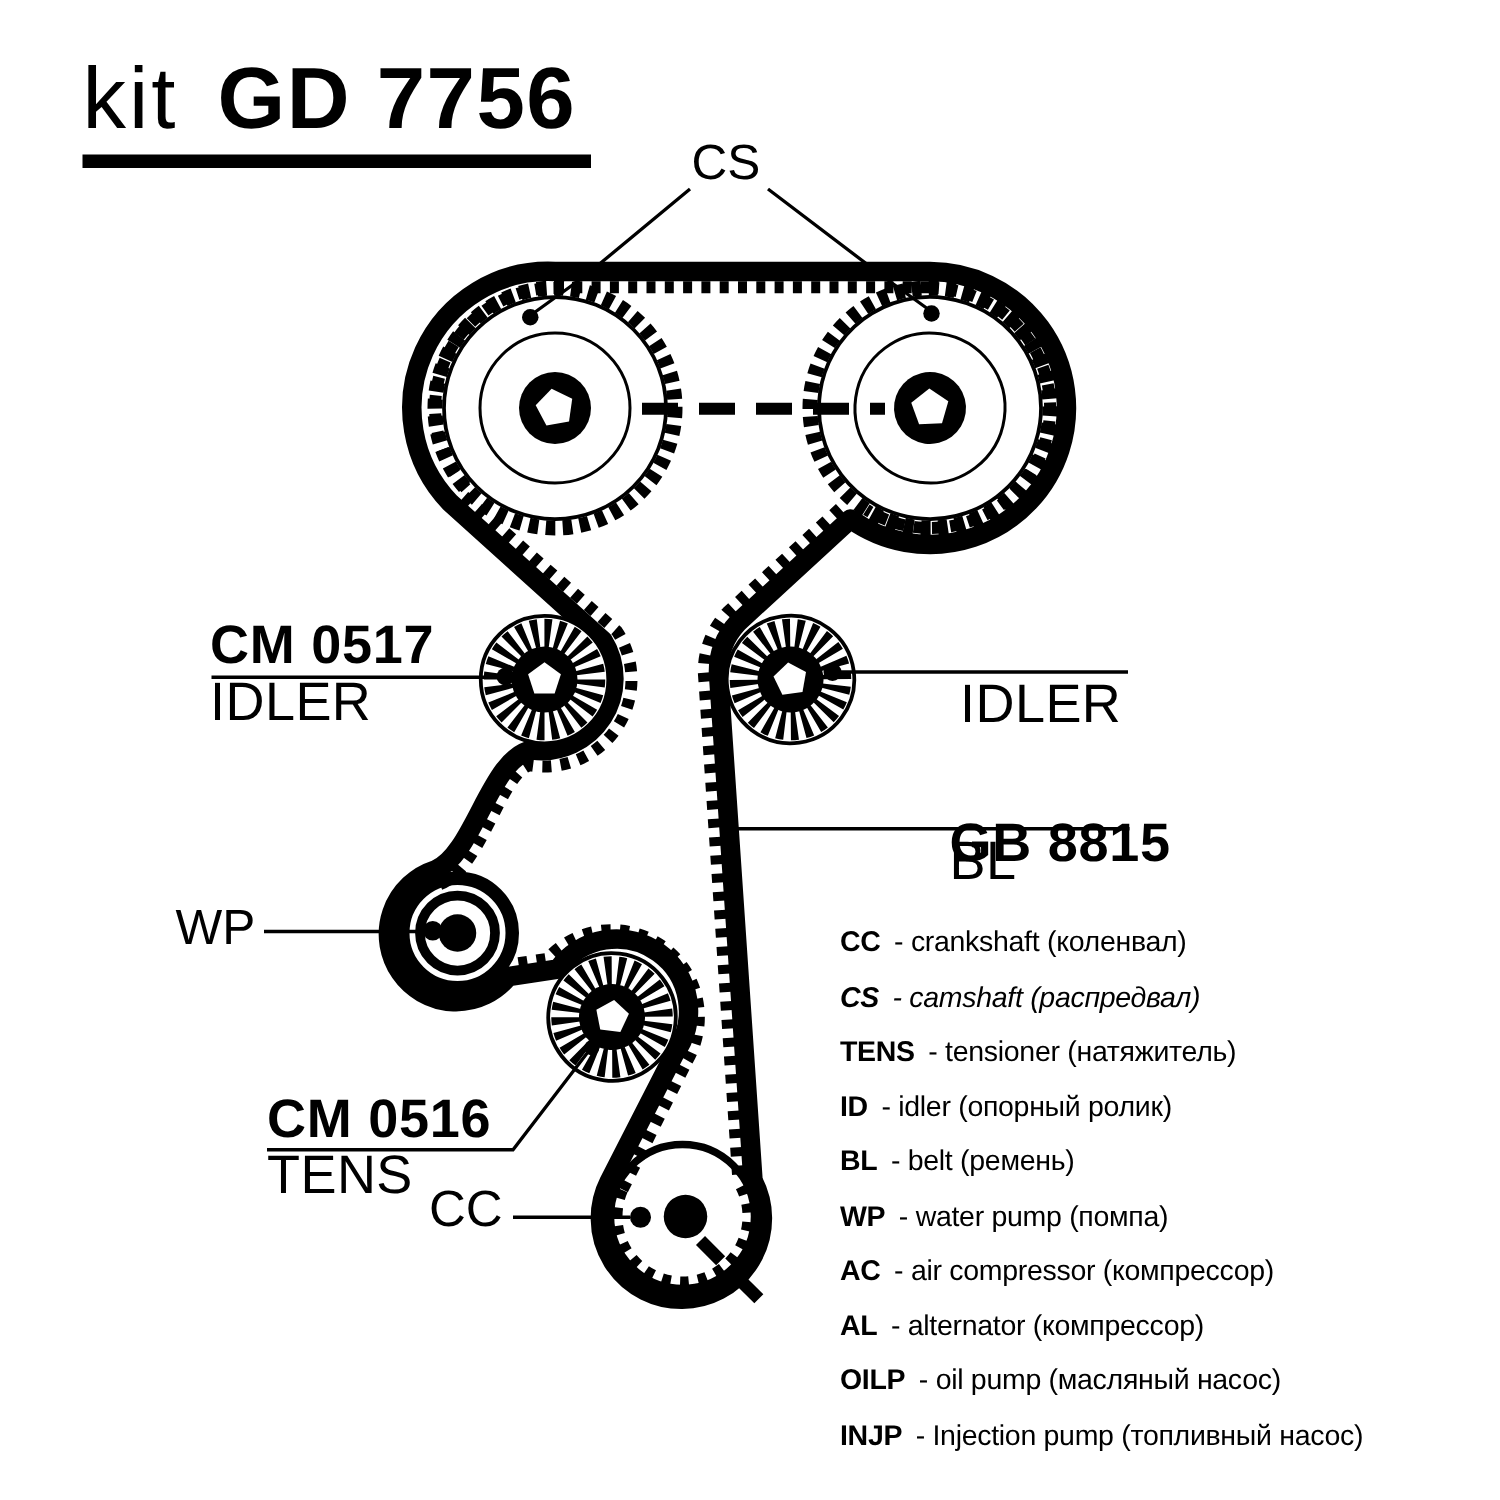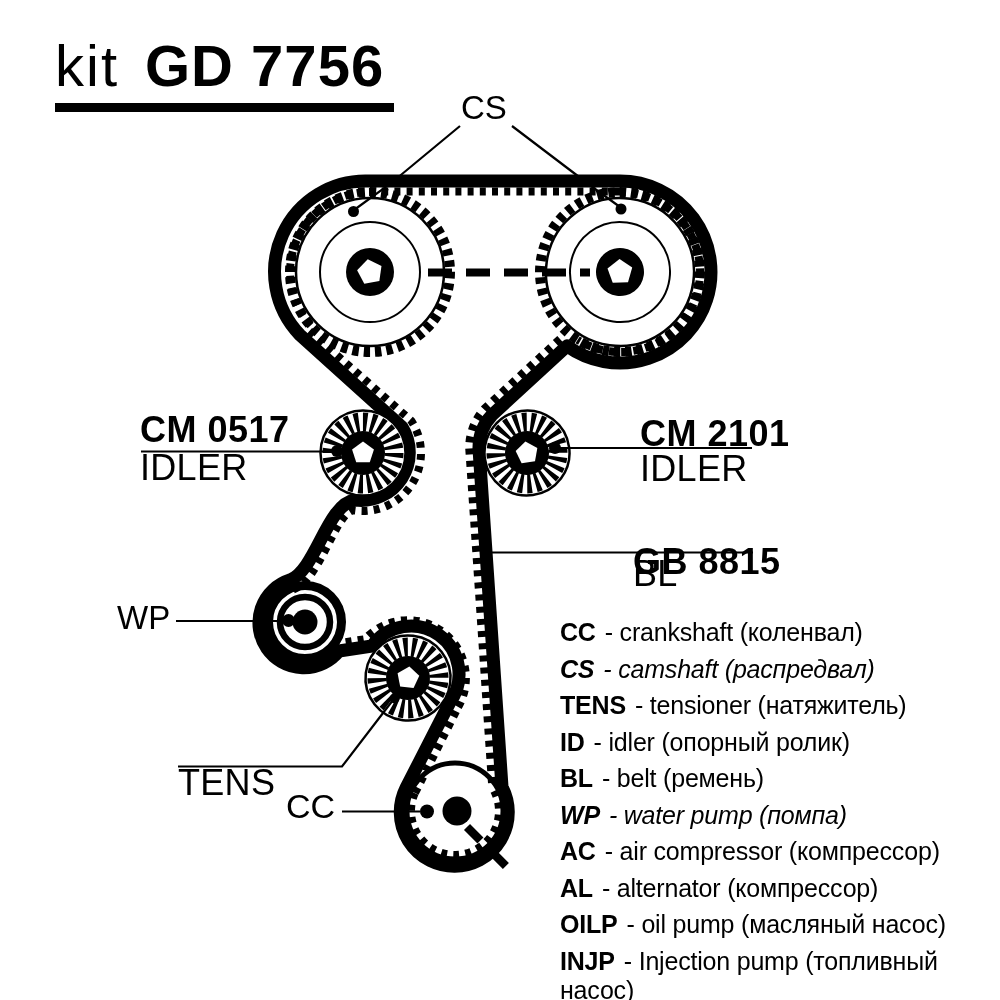--- a/index.html
+++ b/index.html
@@ -6,21 +6,21 @@
   #canvas{position:relative;width:1000px;height:1000px;background:#fff;overflow:hidden;
           font-family:"Liberation Sans",sans-serif;color:#000;}
   svg{position:absolute;left:0;top:0;}
   .txt{position:absolute;white-space:nowrap;color:#000;line-height:1;}
   #title{left:55px;top:37px;font-size:58px;border-bottom:9px solid #000;padding:0 10px 8px 0;}
   #title .kit{font-weight:500;letter-spacing:2px;}
   #title .code{font-weight:700;letter-spacing:1px;margin-left:26px;}
   .lab{font-size:36px;letter-spacing:.3px;}
   .lab.b{font-weight:700;letter-spacing:.5px;}
   .big{font-size:33px;}
-  .legend-row{position:absolute;left:560px;font-size:25px;letter-spacing:-.2px;}
+  .legend-row{position:absolute;left:560px;font-size:19px;letter-spacing:-.2px;}
   .legend-row .term{font-weight:700;margin-right:9px;}
 </style>
 </head>
 <body>
 
 <div id="canvas">
 
   <svg width="1000" height="1000" viewBox="0 0 1000 1000">
     <defs>
       <polygon id="penta" points="0,-1 0.951,-0.309 0.588,0.809 -0.588,0.809 -0.951,-0.309"></polygon>
@@ -108,34 +108,34 @@
     </g>
   </svg>
 
   <div class="txt" id="title">
     <span class="kit">kit</span><span class="code">GD 7756</span>
   </div>
 
   <div class="txt big" style="left:461px;top:91px;">CS</div>
   <div class="txt lab b" style="left:140px;top:412px;">CM 0517</div>
   <div class="txt lab" style="left:140px;top:450px;">IDLER</div>
-  <div class="txt lab b" style="left:640px;top:416px;">CM 2101</div>
   <div class="txt lab" style="left:640px;top:451px;">IDLER</div>
   <div class="txt lab b" style="left:633px;top:544px;">GB 8815</div>
   <div class="txt lab" style="left:633px;top:556px;">BL</div>
   <div class="txt big" style="left:117px;top:601px;">WP</div>
+  <div class="txt lab b" style="left:178px;top:728px;">CM 0516</div>
   <div class="txt lab" style="left:178px;top:765px;">TENS</div>
   <div class="txt" style="left:286px;top:789px;font-size:34px;">CC</div>
 
   <div>
     <div class="legend-row" style="top:618px;"><span class="term">CC</span><span>- crankshaft (коленвал)</span></div>
     <div class="legend-row" style="top:655px;font-style:italic;"><span class="term">CS</span><span>- camshaft (распредвал)</span></div>
     <div class="legend-row" style="top:691px;"><span class="term">TENS</span><span>- tensioner (натяжитель)</span></div>
     <div class="legend-row" style="top:728px;"><span class="term">ID</span><span>- idler (опорный ролик)</span></div>
     <div class="legend-row" style="top:764px;"><span class="term">BL</span><span>- belt (ремень)</span></div>
-    <div class="legend-row" style="top:801px;font-style:italic;"><span class="term">WP</span><span>- water pump (помпа)</span></div>
+    <div class="legend-row" style="top:801px;"><span class="term">WP</span><span>- water pump (помпа)</span></div>
     <div class="legend-row" style="top:837px;text-align:center;"><span class="term">AC</span><span>- air compressor (компрессор)</span></div>
     <div class="legend-row" style="top:874px;"><span class="term">AL</span><span>- alternator (компрессор)</span></div>
     <div class="legend-row" style="top:910px;"><span class="term">OILP</span><span>- oil pump (масляный насос)</span></div>
     <div class="legend-row" style="top:947px;"><span class="term">INJP</span><span>- Injection pump (топливный насос)</span></div>
   </div>
 
 </div>
 
 </body></html>

